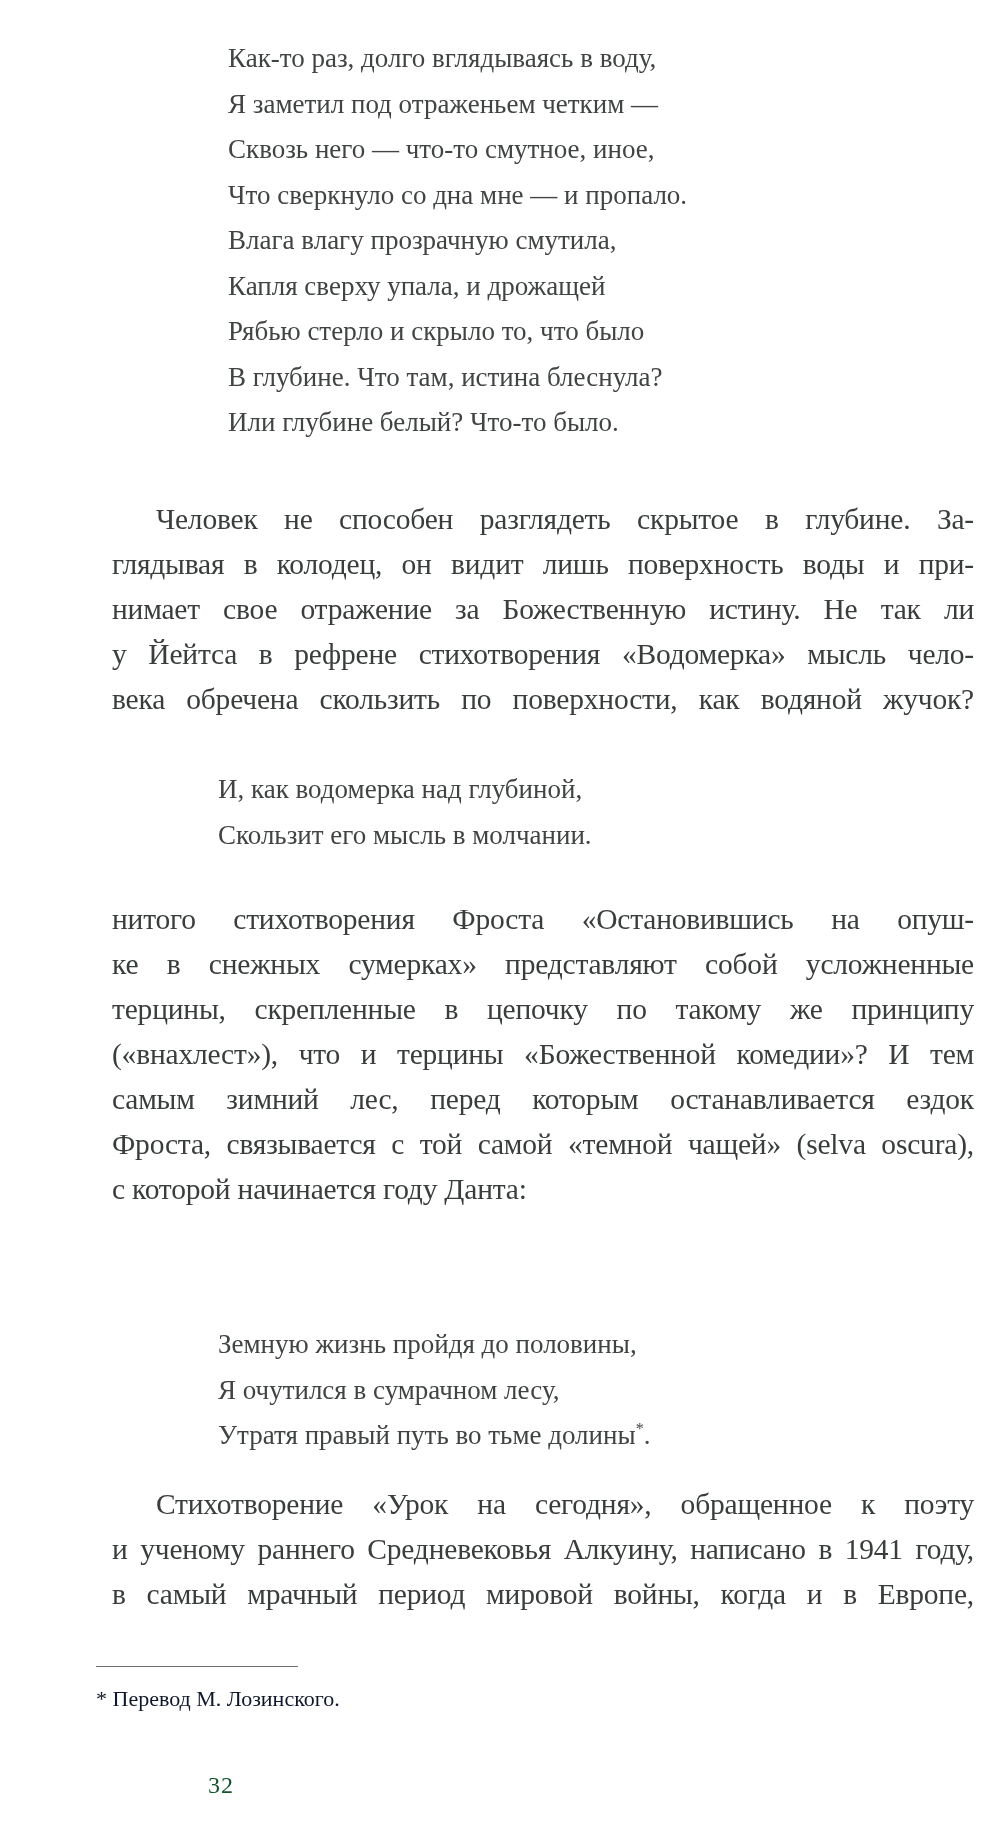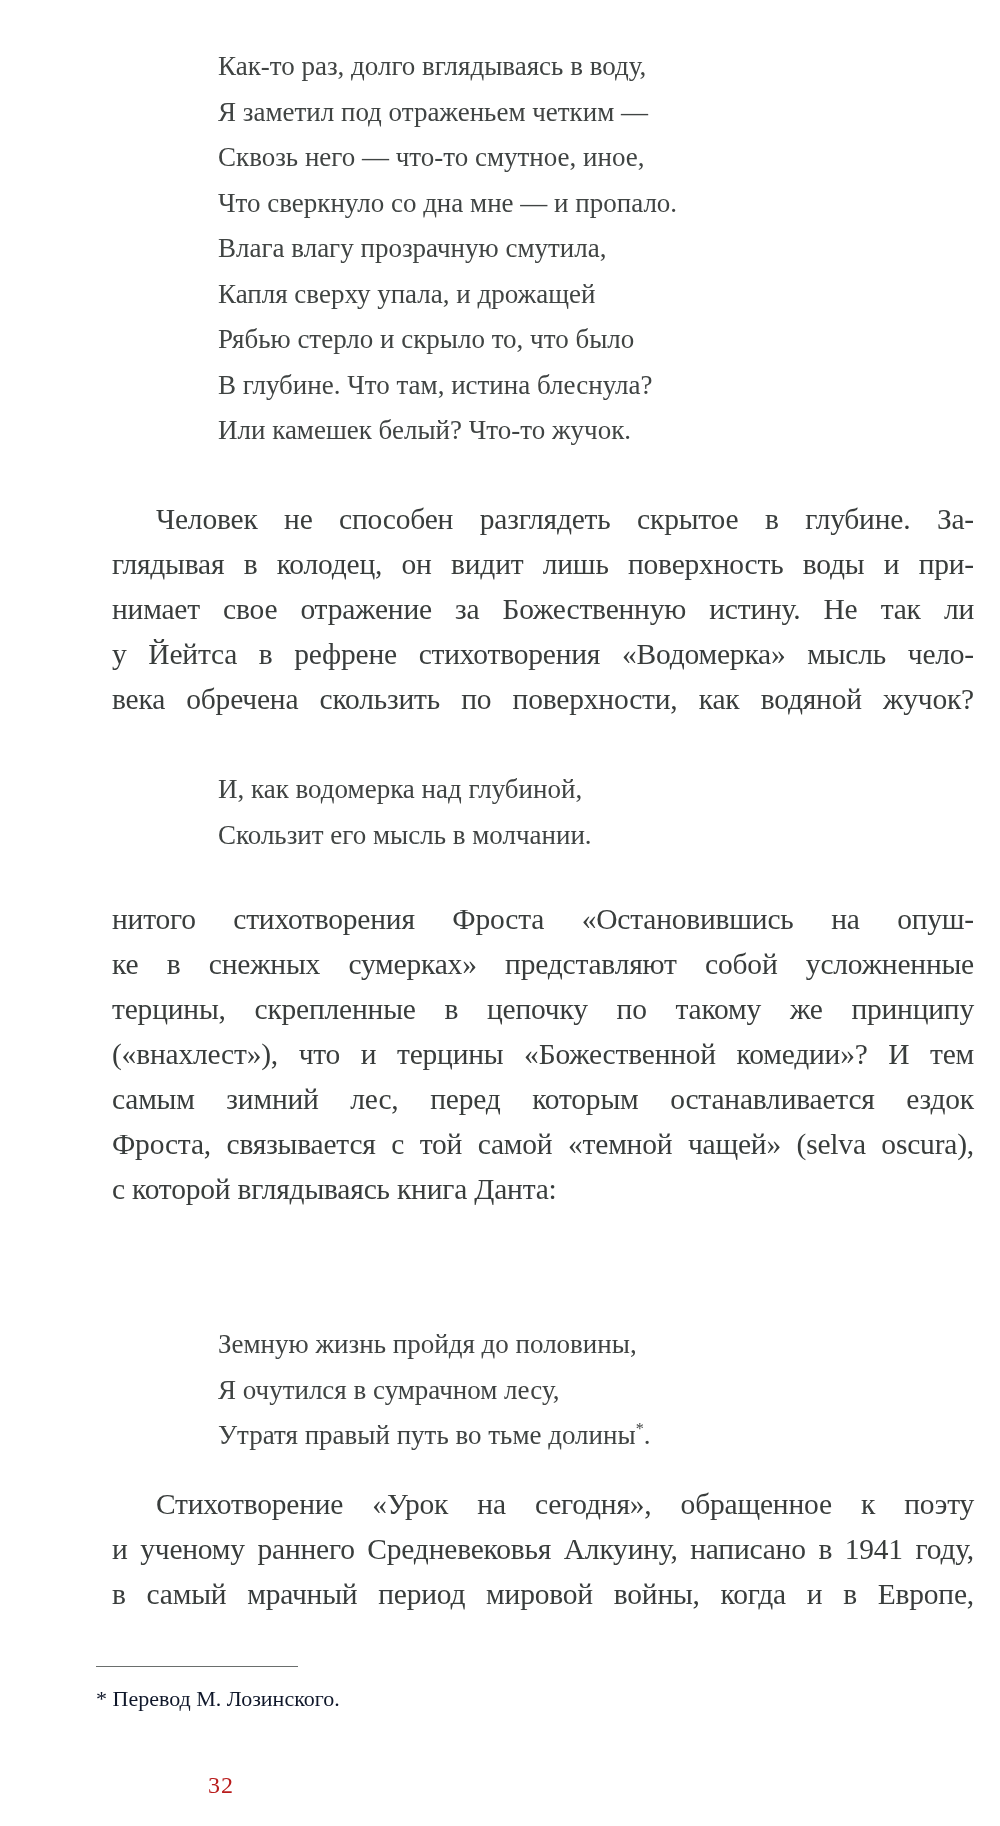--- a/index.html
+++ b/index.html
@@ -66,39 +66,39 @@
       top: 1686px;
       font-size: 22px;
       color: #0f172a;
       white-space: nowrap;
     }
     .pagenum {
       position: absolute;
       left: 208px;
       top: 1772px;
       font-size: 24px;
-      color: #b91c1c;
+      color: #14532d;
       letter-spacing: 1px;
     }
   </style>
 </head>
 <body>
 
 <div class="page">
 
-  <div class="stanza" style="top:44px; line-height:45.5px;">
+  <div class="stanza" style="top:36px; line-height:45.5px;margin-left:10px;">
     <span class="line">Как-то раз, долго вглядываясь в воду,</span>
     <span class="line">Я заметил под отраженьем четким —</span>
     <span class="line">Сквозь него — что-то смутное, иное,</span>
     <span class="line">Что сверкнуло со дна мне — и пропало.</span>
     <span class="line">Влага влагу прозрачную смутила,</span>
     <span class="line">Капля сверху упала, и дрожащей</span>
     <span class="line">Рябью стерло и скрыло то, что было</span>
     <span class="line">В глубине. Что там, истина блеснула?</span>
-    <span class="line">Или камешек белый? Что-то жучок.</span>
+    <span class="line">Или глубине белый? Что-то было.</span>
   </div>
 
   <div class="prose" style="top:497px;">
     <span class="pline first">Человек не способен разглядеть скрытое в глубине. За-</span>
     <span class="pline">глядывая в колодец, он видит лишь поверхность воды и при-</span>
     <span class="pline">нимает свое отражение за Божественную истину. Не так ли</span>
     <span class="pline">у Йейтса в рефрене стихотворения «Водомерка» мысль чело-</span>
     <span class="pline">века обречена скользить по поверхности, как водяной жучок?</span>
   </div>
 
@@ -107,21 +107,21 @@
     <span class="line">Скользит его мысль в молчании.</span>
   </div>
 
   <div class="prose" style="top:897px;">
     <span class="pline">нитого стихотворения Фроста «Остановившись на опуш-</span>
     <span class="pline">ке в снежных сумерках» представляют собой усложненные</span>
     <span class="pline">терцины, скрепленные в цепочку по такому же принципу</span>
     <span class="pline">(«внахлест»), что и терцины «Божественной комедии»? И тем</span>
     <span class="pline">самым зимний лес, перед которым останавливается ездок</span>
     <span class="pline"><span>Фроста, связывается с той самой «темной чащей» (</span><span class="it">selva oscura</span><span>),</span></span>
-    <span class="pline last">с которой вглядываясь книга Данта:</span>
+    <span class="pline last">с которой начинается году Данта:</span>
   </div>
 
   <div class="stanza" style="top:1322px; line-height:45.5px;">
     <span class="line">Земную жизнь пройдя до половины,</span>
     <span class="line">Я очутился в сумрачном лесу,</span>
     <span class="line"><span>Утратя правый путь во тьме долины</span><span class="sup">*</span><span>.</span></span>
   </div>
 
   <div class="prose" style="top:1482px;">
     <span class="pline first">Стихотворение «Урок на сегодня», обращенное к поэту</span>

